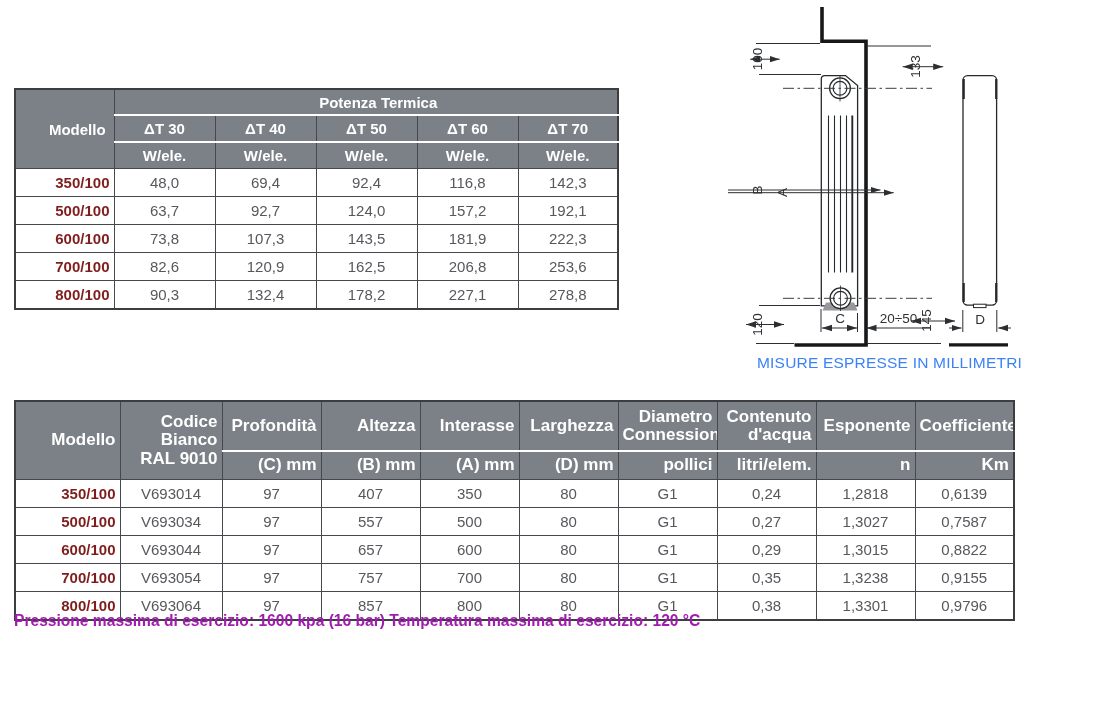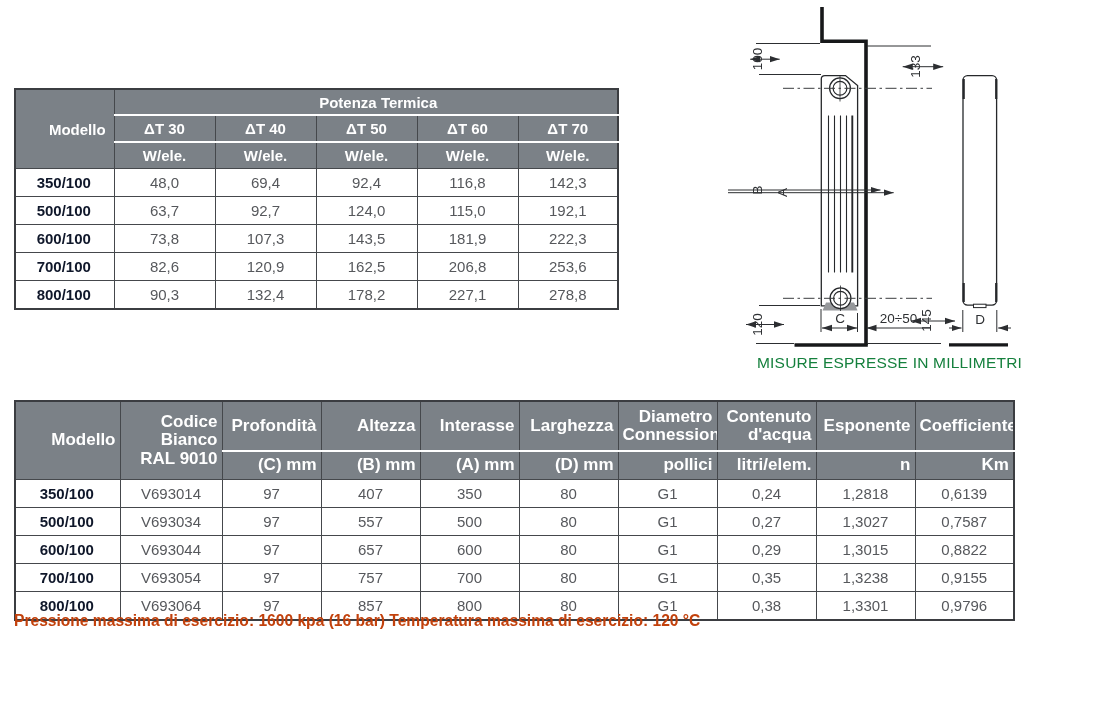--- a/index.html
+++ b/index.html
@@ -6,46 +6,46 @@
   .page { position:relative; width:1107px; height:706px; background:#fff;
           font-family:"Liberation Sans", sans-serif; overflow:hidden; }
 
   
   table { border-collapse:collapse; table-layout:fixed; position:absolute;
           border:2.5px solid #3b3d41; }
   th, td { border:1.5px solid #45484c; overflow:hidden; }
   th { background:#7b8187; color:#fff; font-weight:700; text-align:center;
        padding:2px 4px; }
   td { font-size:15px; color:#56585c; text-align:center; padding:1px 4px; height:25px; background:#fff; }
-  td.model { text-align:center; font-weight:700; color:#0f172a; padding-left:2px; }
+  td.model { text-align:right; font-weight:700; color:#7f1d1d; padding-left:2px; }
 
   .t1 { left:14px; top:88px; width:603px; }
   .t1 th { font-size:15px; }
   .t1 .r1 th { height:20px;padding-left:29px; }
   .t1 .r2 th, .t1 .r3 th { height:21px;margin-top:20px; }
   .t1 th.sepb { border-bottom:2.5px solid #fff; }
 
   .t2 { left:14px; top:400px; width:999px; }
   .t2 th { font-size:17px; line-height:1.08;text-align:right; }
   .t2 .name-row th { height:44px; }
   .t2 .unit-row th { height:23px; }
   .t2 th.sepb { border-bottom:2.5px solid #fff;margin-top:8px; }
 
   
   .drawing { position:absolute; left:728px; top:0; width:310px; height:390px; }
   .drawing svg { position:absolute; left:0; top:0; }
   .caption { position:absolute; left:29px; top:354px; font-size:15.5px;
-             color:#15803d; letter-spacing:0.2px; white-space:nowrap; }
+             color:#3b82f6; letter-spacing:0.2px; white-space:nowrap; }
   .dimtxt { font-size:13.5px; fill:#2e3033; font-family:"Liberation Sans",sans-serif; }
 
   
   .footer { position:absolute; left:14px; top:611px; width:1080px;
             color:#55585c; font-size:14.6px; line-height:1.3; }
   .footer p { margin:0 0 3px 0; }
-  .footer .lead { font-size:15.6px; font-weight:700; color:#c2410c; margin-bottom:6px; }
+  .footer .lead { font-size:15.6px; font-weight:700; color:#a21caf; margin-bottom:6px; }
 </style>
 </head>
 <body>
 
 <div class="page">
 
   <table class="t1">
     <colgroup>
       <col style="width:99px">
         <col style="width:101px">
@@ -81,21 +81,21 @@
           <td>69,4</td>
           <td>92,4</td>
           <td>116,8</td>
           <td>142,3</td>
         </tr>
         <tr>
           <td class="model">500/100</td>
           <td>63,7</td>
           <td>92,7</td>
           <td>124,0</td>
-          <td>115,0</td>
+          <td>157,2</td>
           <td>192,1</td>
         </tr>
         <tr>
           <td class="model">600/100</td>
           <td>73,8</td>
           <td>107,3</td>
           <td>143,5</td>
           <td>181,9</td>
           <td>222,3</td>
         </tr>

